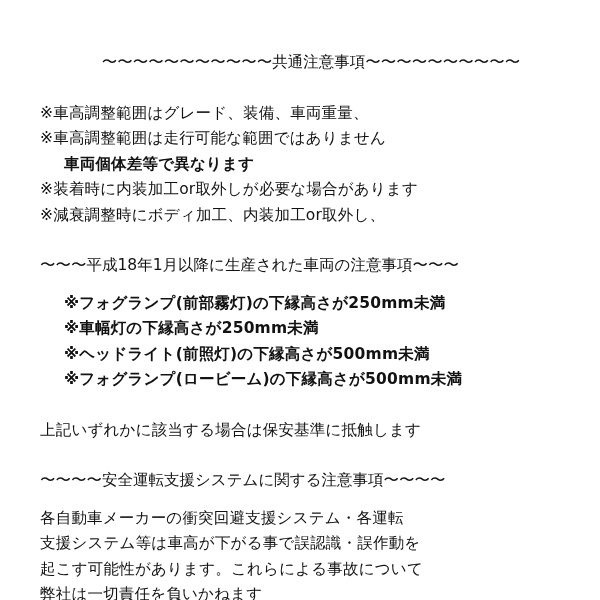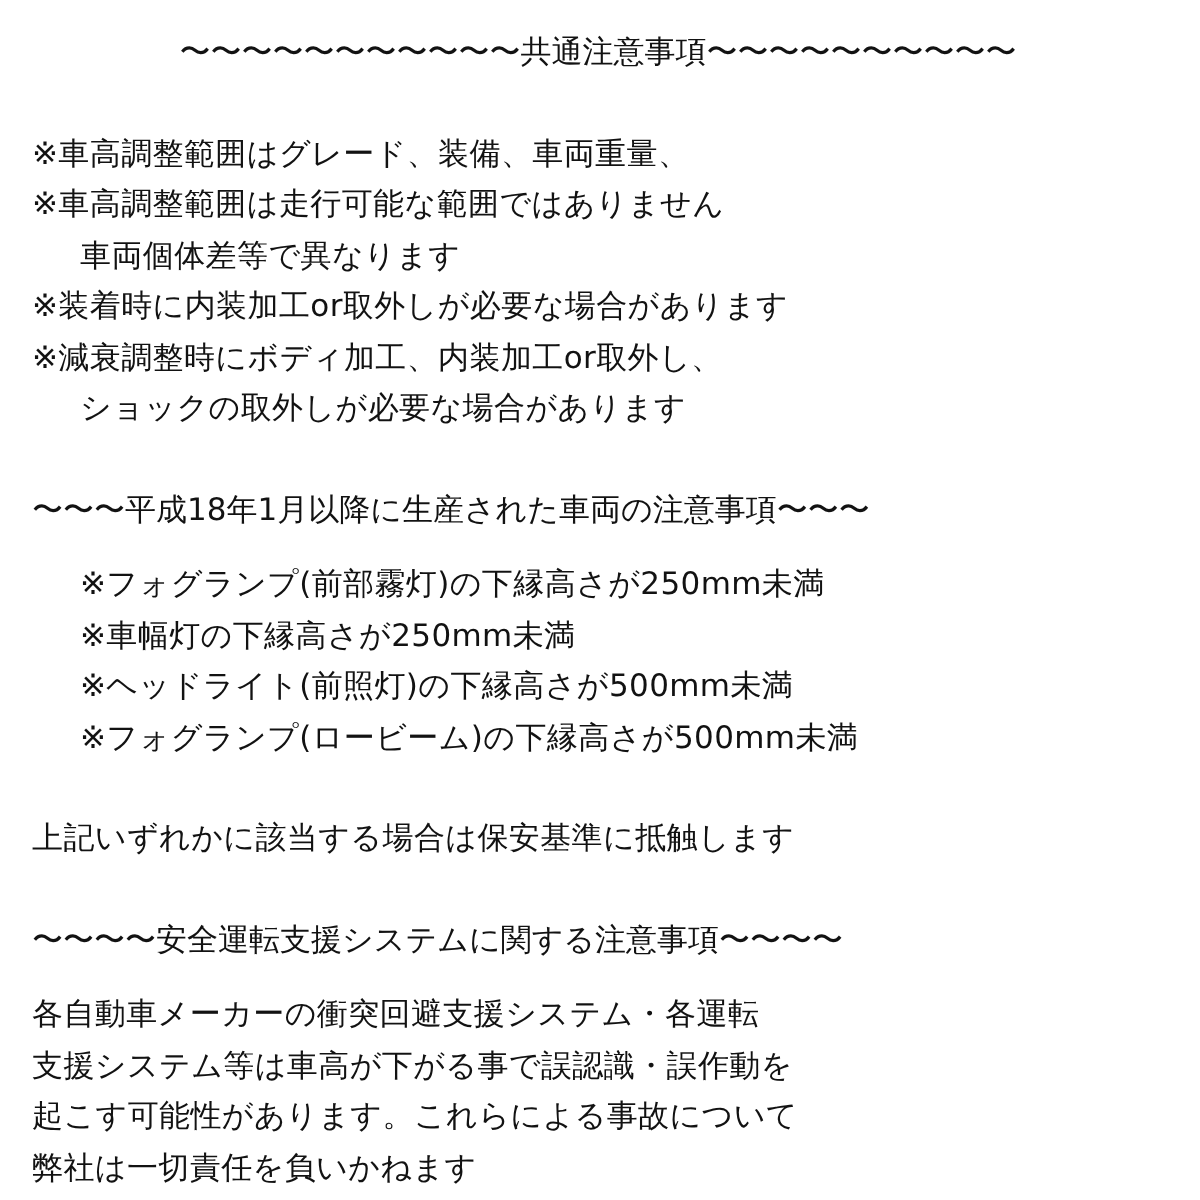--- a/index.html
+++ b/index.html
@@ -12,35 +12,37 @@
     background: #ffffff;
     font-family: "DejaVu Sans", "Liberation Sans", sans-serif;
     color: #1a1a1a;
     overflow: hidden;
   }
   .page {
     position: relative;
     width: 600px;
     height: 519px;
     box-sizing: border-box;
-    padding: 14px 18px 0 16px;
+    padding: 14px 18px 0 40px;
+    margin-top: 36px;
   }
   .line {
     font-size: 15.5px;
     line-height: 25.5px;
     white-space: pre;
     letter-spacing: 0.2px;
     font-weight: 500;
     color: #121212;
   }
   .line.center {
     text-align: center;
   }
   .line.indent1 {
     padding-left: 24px;
+    font-weight: bold;
   }
   .spacer {
     height: 25px;
   }
   .spacer.small {
     height: 12px;
   }
   .heading {
     letter-spacing: 0px;
   }
@@ -50,21 +52,20 @@
 
 <div class="page">
   <div id="doc-body">
       <div class="line center heading">〜〜〜〜〜〜〜〜〜〜〜共通注意事項〜〜〜〜〜〜〜〜〜〜</div>
       <div class="spacer"></div>
       <div class="line">※車高調整範囲はグレード、装備、車両重量、</div>
       <div class="line">※車高調整範囲は走行可能な範囲ではありません</div>
       <div class="line indent1">車両個体差等で異なります</div>
       <div class="line">※装着時に内装加工or取外しが必要な場合があります</div>
       <div class="line">※減衰調整時にボディ加工、内装加工or取外し、</div>
-      <div class="line indent1">ショックの取外しが必要な場合があります</div>
       <div class="spacer"></div>
       <div class="line heading">〜〜〜平成18年1月以降に生産された車両の注意事項〜〜〜</div>
       <div class="spacer small"></div>
       <div class="line indent1">※フォグランプ(前部霧灯)の下縁高さが250mm未満</div>
       <div class="line indent1">※車幅灯の下縁高さが250mm未満</div>
       <div class="line indent1">※ヘッドライト(前照灯)の下縁高さが500mm未満</div>
       <div class="line indent1">※フォグランプ(ロービーム)の下縁高さが500mm未満</div>
       <div class="spacer"></div>
       <div class="line">上記いずれかに該当する場合は保安基準に抵触します</div>
       <div class="spacer"></div>

